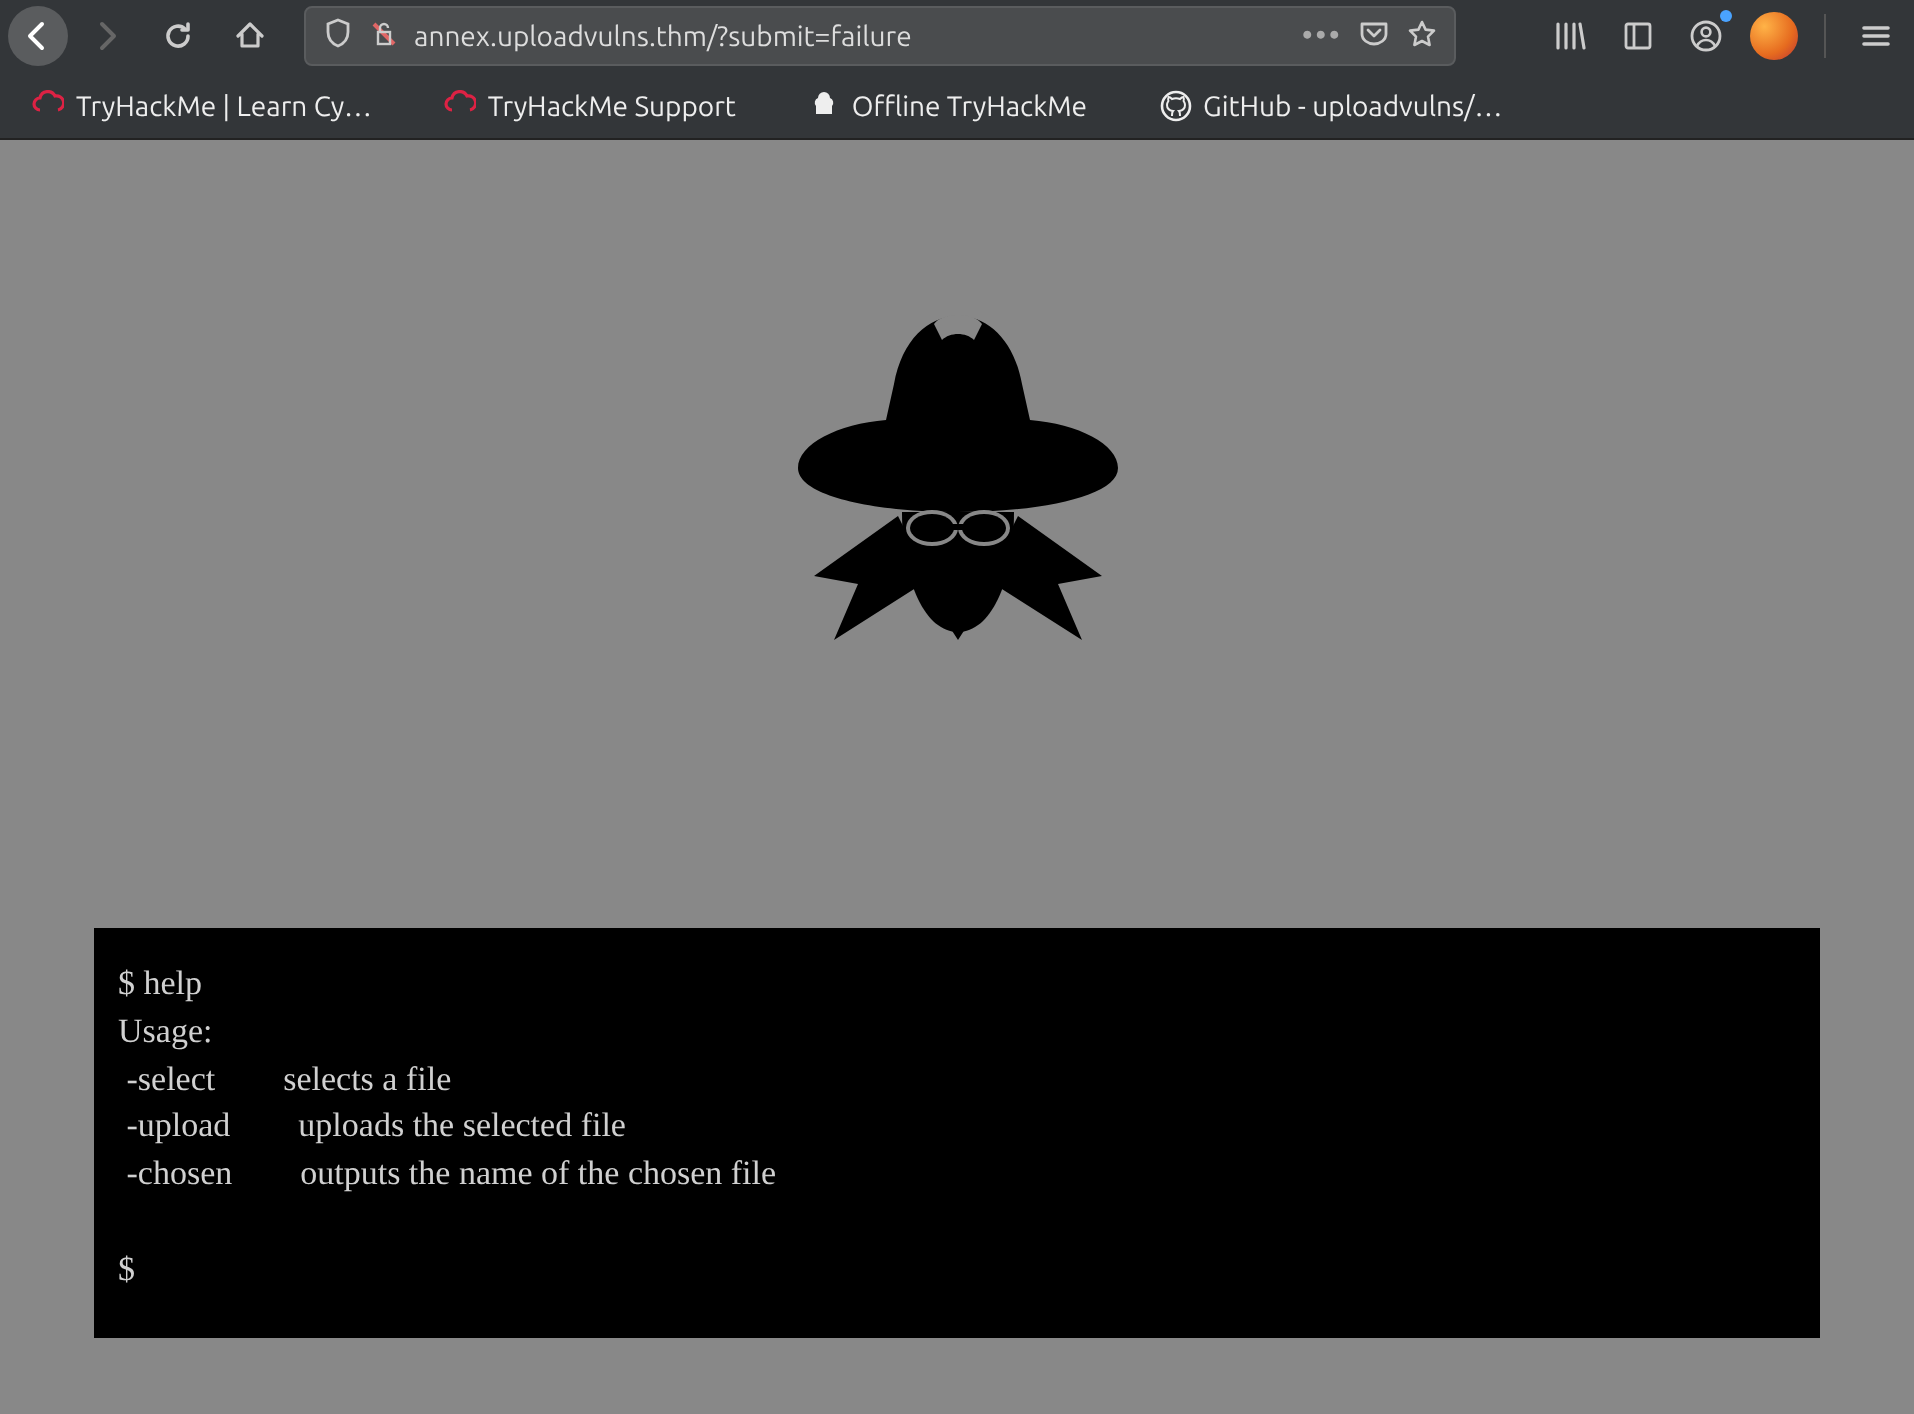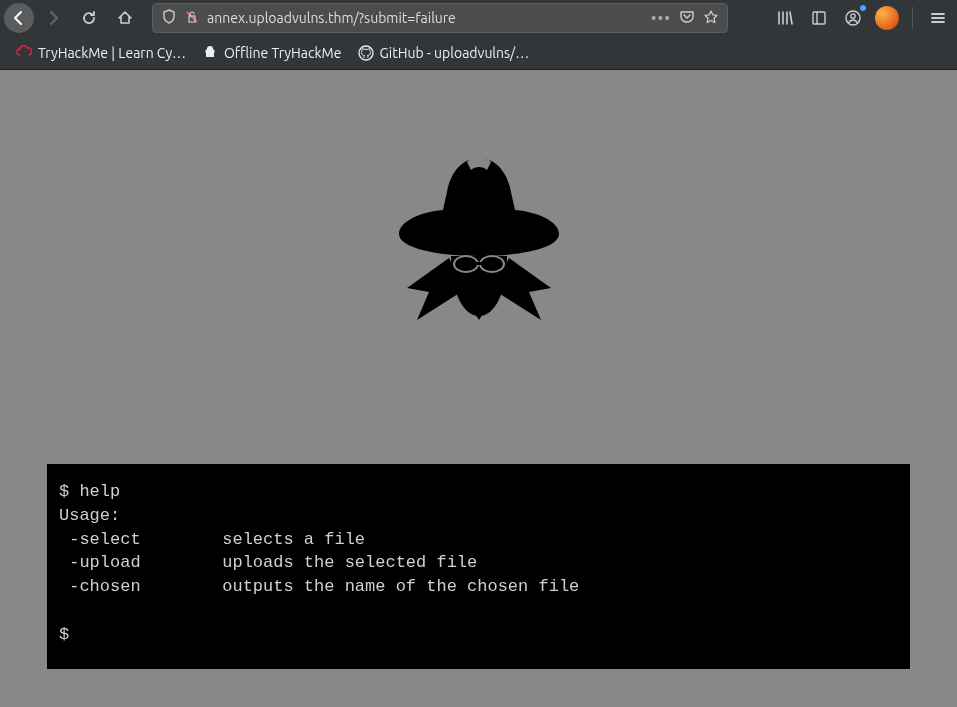--- a/index.html
+++ b/index.html
@@ -58,21 +58,21 @@
       align-items: center;
       justify-content: center;
       color: #ccc;
     }
     .bookmarks-bar {
       height: 34px;
       background: #333639;
       display: flex;
       align-items: center;
       padding: 0 8px;
-      gap: 0;
+      gap: 20px;
       border-bottom: 1px solid #222;
     }
     .bookmark-item {
       display: flex;
       align-items: center;
       gap: 6px;
       padding: 4px 8px;
       color: #eee;
       font-size: 14px;
       border-radius: 4px;
@@ -94,21 +94,21 @@
       width: 220px;
       height: 220px;
     }
     .terminal {
       position: absolute;
       left: 47px;
       right: 47px;
       top: 394px;
       background: #000;
       color: #d0d0d0;
-      font-family: Liberation Mono, monospace;
+      font-family: Liberation Serif, serif;
       font-size: 17px;
       line-height: 1.4;
       padding: 16px 12px 22px 12px;
       white-space: pre;
     }
     .notification-dot {
       position: absolute;
       width: 6px;
       height: 6px;
       background: #4aa3ff;
@@ -211,20 +211,28 @@
 </div>
 
 <div class="bookmarks-bar">
   <div class="bookmark-item">
     <span class="bk-icon">
       <svg width="16" height="16" viewBox="0 0 16 16">
           <path d="M4 10a3 3 0 0 1 0-6 4 4 0 0 1 7.5-1A3 3 0 0 1 13 10" stroke="#d24" stroke-width="1.6" fill="none"></path>
         </svg>
     </span>
     <span>TryHackMe | Learn Cy…</span>
+  </div>
+  <div class="bookmark-item">
+    <span class="bk-icon">
+      <svg width="16" height="16" viewBox="0 0 16 16">
+          <path d="M4 10a3 3 0 0 1 0-6 4 4 0 0 1 7.5-1A3 3 0 0 1 13 10" stroke="#d24" stroke-width="1.6" fill="none"></path>
+        </svg>
+    </span>
+    <span>TryHackMe Support</span>
   </div>
   <div class="bookmark-item">
     <span class="bk-icon">
       <svg width="16" height="16" viewBox="0 0 16 16">
           <path d="M4 8a2.5 2.5 0 0 1 1-4 3 3 0 0 1 6 0 2.5 2.5 0 0 1 1 4v4H4z" fill="#eee"></path>
         </svg>
     </span>
     <span>Offline TryHackMe</span>
   </div>
   <div class="bookmark-item">

